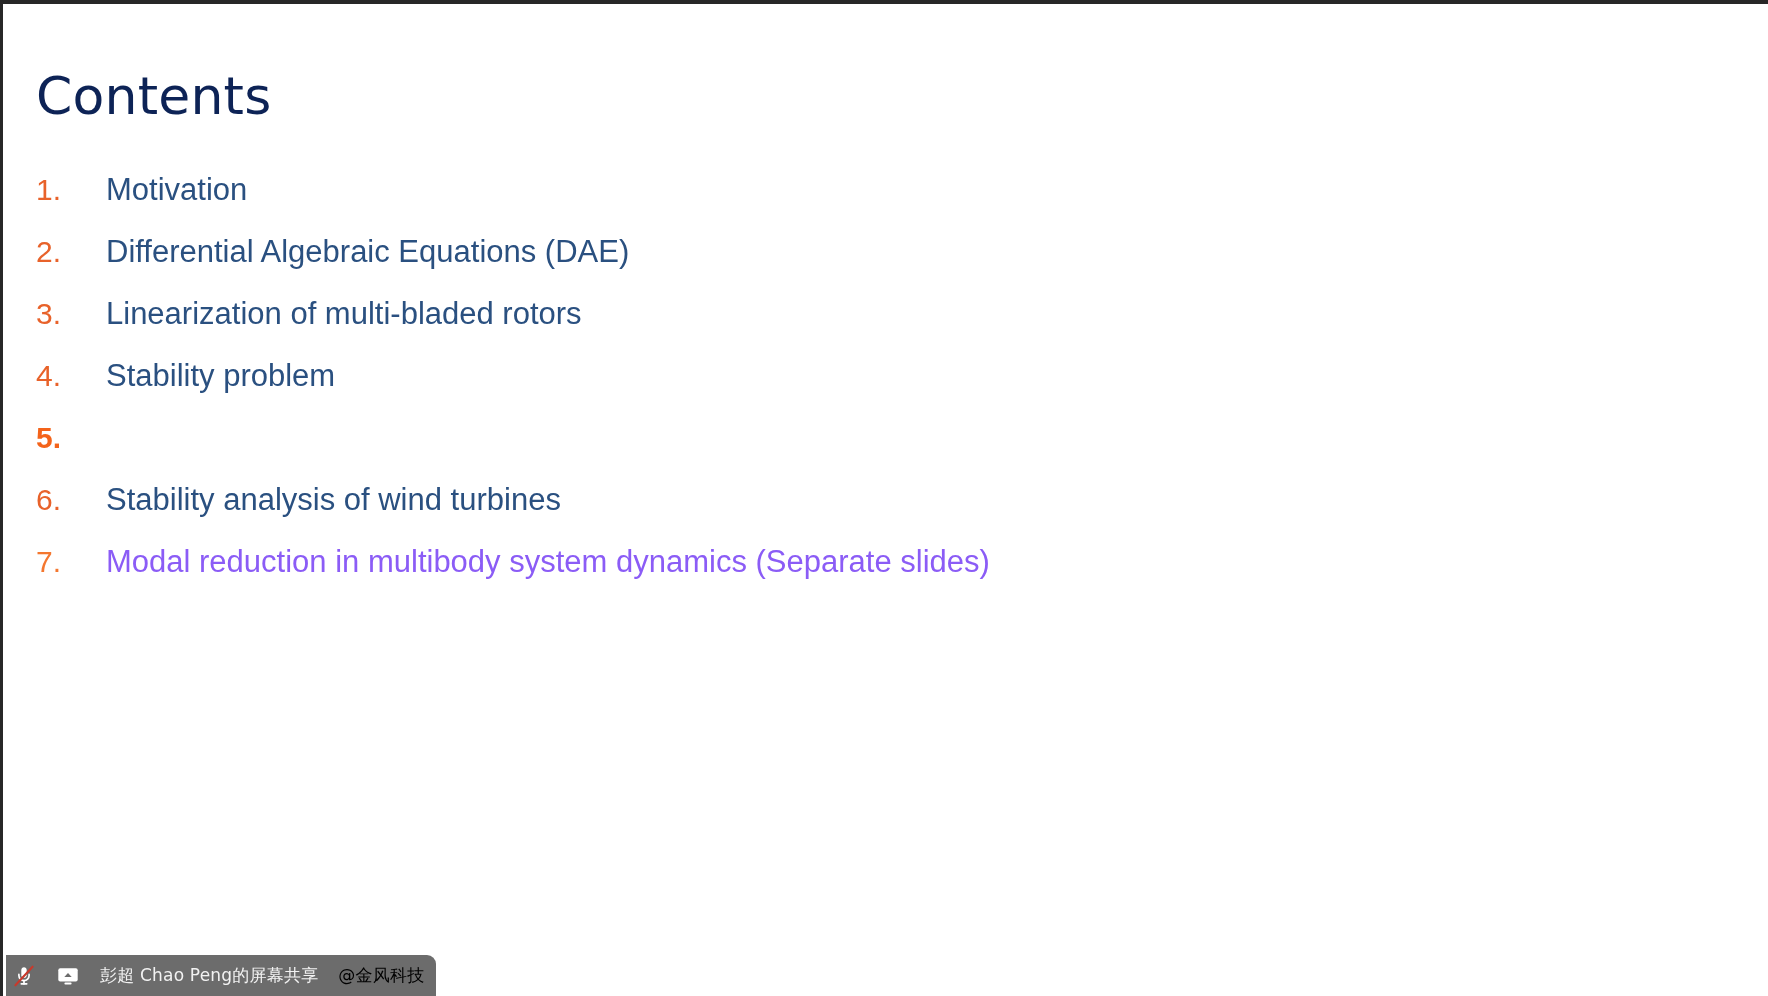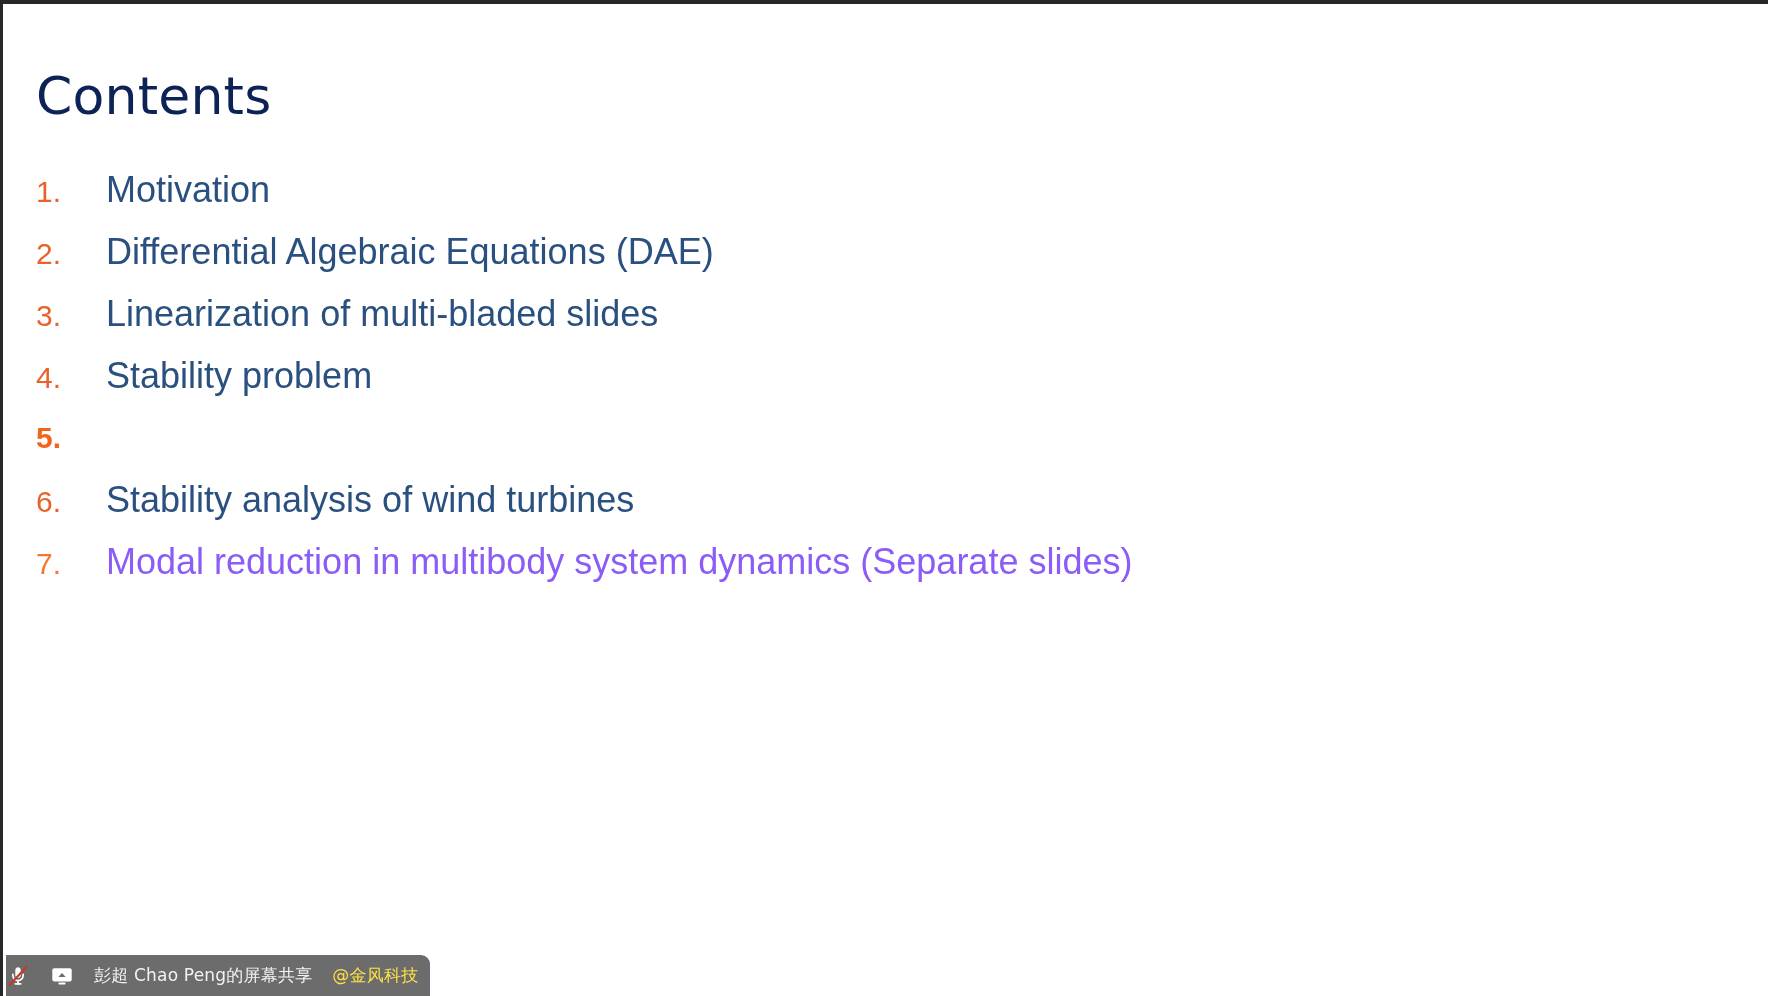--- a/index.html
+++ b/index.html
@@ -54,21 +54,21 @@
 
   .toc-num {
     width: 70px;
     flex: 0 0 70px;
     font-size: 30px;
     color: #e8622a;
     font-weight: 400;
   }
 
   .toc-label {
-    font-size: 36px;
+    font-size: 31px;
     color: #2a5080;
     font-weight: 400;
     text-align: right;
   }
 
   
   .toc-row.is-active .toc-num {
     color: #f4631a;
     font-weight: 700;
   }
@@ -84,21 +84,21 @@
   .toc-row.is-dimmed .toc-num {
     color: #f4772f;
   }
 
   
   #share-bar {
     position: absolute;
     left: 3px;
     bottom: 0;
     height: 41px;
-    padding: 0 12px 0 0;
+    padding: 0 12px 0 6px;
     display: flex;
     align-items: center;
     gap: 20px;
     background: #6c6c6c;
     border-top-right-radius: 9px;
     color: #ffffff;
   }
 
   .share-icon {
     width: 24px;
@@ -111,21 +111,21 @@
     font-family: "DejaVu Sans", sans-serif;
     font-size: 17px;
     color: #f2f2f2;
     white-space: nowrap;
     letter-spacing: 0.2px;
   }
 
   .share-org {
     font-family: "DejaVu Sans", sans-serif;
     font-size: 17px;
-    color: #fde047;
+    color: #000000;
     white-space: nowrap;
     letter-spacing: 0.2px;
   }
 </style>
 </head>
 <body>
 
 <div id="slide">
 
   <h1 class="slide-title">Contents</h1>
@@ -137,21 +137,21 @@
       <span class="toc-label">Motivation</span>
     </div>
 
     <div class="toc-row">
       <span class="toc-num">2.</span>
       <span class="toc-label">Differential Algebraic Equations (DAE)</span>
     </div>
 
     <div class="toc-row">
       <span class="toc-num">3.</span>
-      <span class="toc-label">Linearization of multi-bladed slides</span>
+      <span class="toc-label">Linearization of multi-bladed rotors</span>
     </div>
 
     <div class="toc-row">
       <span class="toc-num">4.</span>
       <span class="toc-label">Stability problem</span>
     </div>
 
     <div class="toc-row is-active">
       <span class="toc-num">5.</span>
     </div>

